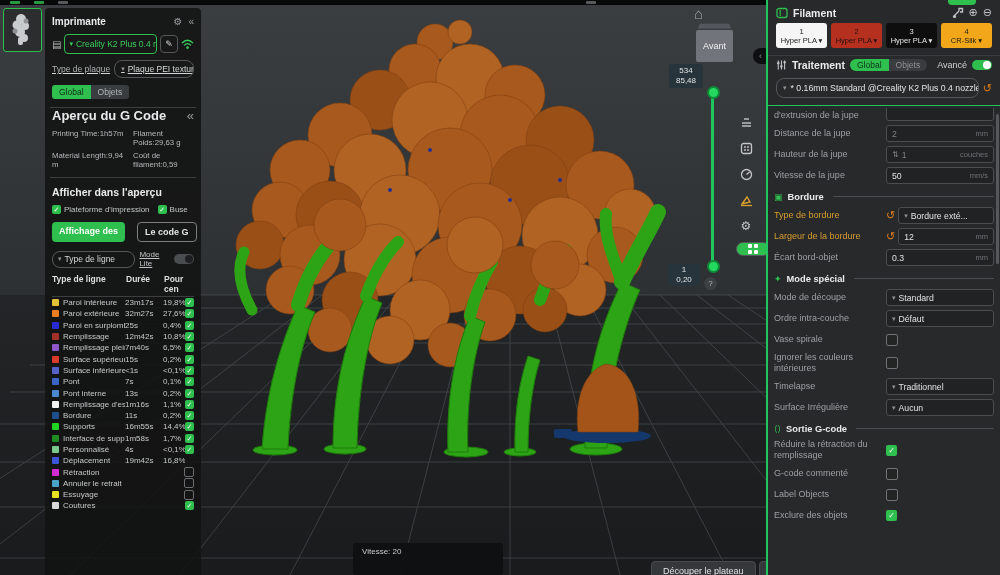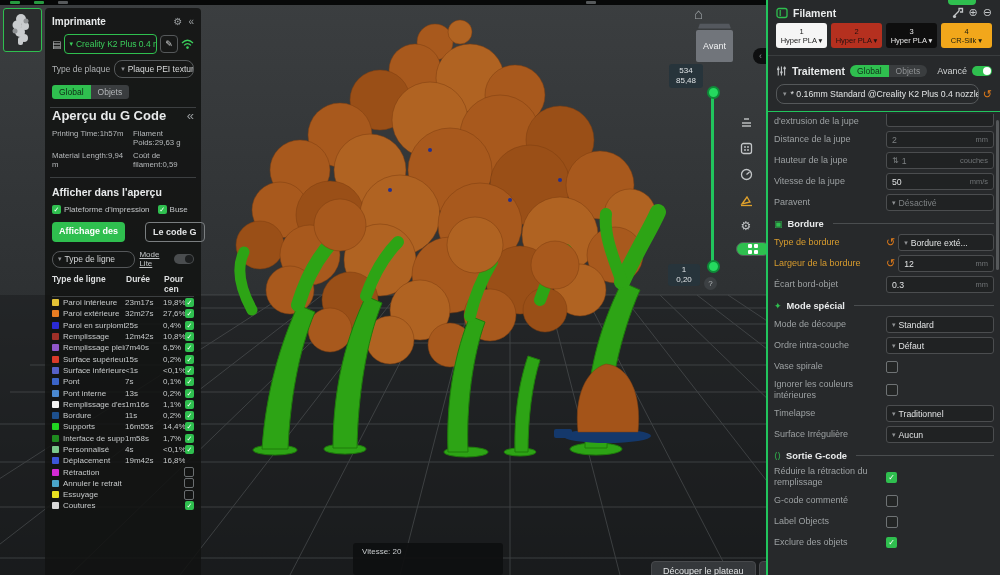--- a/index.html
+++ b/index.html
@@ -50,36 +50,36 @@
               border-radius:4px 4px 0 0;padding:8px 7px;box-sizing:border-box;font-size:9px;}
   .ph{display:flex;align-items:center;font-size:10px;font-weight:bold;color:#e8eaeb;}
   .ph .sp{flex:1;}
   .dim-ic{color:#9a9ea0;font-weight:normal;}
   .prow{display:flex;align-items:center;gap:3px;margin-top:7px;}
   .file-ic{color:#b9bcbe;font-size:10px;}
   .printer-sel{flex:1;border:1px solid #2fbf4f;border-radius:4px;height:18px;display:flex;align-items:center;
                gap:3px;padding:0 4px;color:#3bcf5c;font-size:8.5px;white-space:nowrap;overflow:hidden;}
   .pencil-btn{border:1px solid #55585a;border-radius:4px;width:18px;height:18px;display:flex;align-items:center;
               justify-content:center;color:#d6d8d9;font-size:9px;box-sizing:border-box;}
-  .lrow{display:flex;align-items:center;gap:4px;margin-top:6px;}
+  .lrow{display:flex;align-items:center;gap:4px;margin-top:6px;text-decoration:underline;}
   .lab{color:#aeb1b3;font-size:8.5px;white-space:nowrap;}
   .sel{border:1px solid #55585a;border-radius:8px;height:16px;display:flex;align-items:center;gap:3px;
        padding:0 6px;color:#d6d8d9;font-size:8.5px;flex:1;white-space:nowrap;overflow:hidden;}
   .chev{color:#8f9294;font-size:7px;}
   .seg{display:flex;margin-top:7px;}
   .seg .a{background:#2fbf4f;color:#0f2916;border-radius:3px 0 0 3px;padding:2px 7px;font-size:8.5px;}
   .seg .b{background:#3a3d3f;color:#b4b7b9;border-radius:0 3px 3px 0;padding:2px 7px;font-size:8.5px;}
   .hr{border-top:1px solid #3c3f41;margin:8px -2px 0;}
   .sect-title{font-size:10.5px;font-weight:bold;color:#e8eaeb;margin-top:8px;display:flex;}
   #stats{display:grid;grid-template-columns:77px 1fr;gap:4px 4px;margin-top:6px;font-size:7.8px;color:#b6b9bb;}
   .cbrow{display:flex;gap:8px;margin-top:7px;align-items:center;flex-wrap:nowrap;}
   .cb{width:9px;height:9px;border-radius:2px;background:#2fbf4f;color:#fff;font-size:7px;line-height:9px;
       text-align:center;flex:0 0 auto;}
   .cbl{font-size:8px;color:#c2c5c7;white-space:nowrap;}
-  .btnrow{display:flex;gap:20px;margin-top:8px;}
+  .btnrow{display:flex;gap:12px;margin-top:8px;}
   .gbtn{background:#2fbf4f;color:#fff;border-radius:4px;padding:4px 7px;font-size:9px;font-weight:bold;flex:1;text-align:center;white-space:nowrap;}
   .obtn{border:1px solid #7a7e80;color:#e3e5e6;border-radius:4px;padding:4px 7px;font-size:9px;font-weight:bold;flex:1;text-align:center;white-space:nowrap;}
   .ltrow{display:flex;align-items:center;margin-top:8px;gap:4px;}
   .lt-sel{border:1px solid #55585a;border-radius:8px;height:15px;display:flex;align-items:center;gap:3px;
           padding:0 5px;color:#d6d8d9;font-size:8.5px;width:82px;}
   .mlite{font-size:8px;color:#c2c5c7;text-decoration:underline;margin-left:auto;}
   .toggle{width:20px;height:10px;border-radius:5px;background:#4a4d4f;position:relative;flex:0 0 auto;}
   .toggle::after{content:"";position:absolute;right:1px;top:1px;width:8px;height:8px;border-radius:50%;background:#1c1e1f;}
   .toggle.on{background:#2fbf4f;}
   .toggle.on::after{background:#fff;}
@@ -95,21 +95,21 @@
   .tcb.none{visibility:hidden;}
   
   #right-panel{left:768px;top:0;width:232px;height:575px;background:#27292b;box-sizing:border-box;}
   #fil-head{display:flex;align-items:center;gap:5px;padding:6px 8px 4px;font-size:10.5px;font-weight:bold;color:#e8eaeb;}
   #fil-head .sp{flex:1;}
   #fil-head .ic{color:#c3c6c8;font-weight:normal;font-size:11px;}
   #green-pill{left:948px;top:0;width:28px;height:5px;border-radius:0 0 4px 4px;background:#2fbf4f;}
   #chips{display:flex;gap:4px;padding:0 8px;}
   .chip{width:51px;height:25px;border-radius:3px;display:flex;flex-direction:column;align-items:center;
         justify-content:center;font-size:7.5px;line-height:9px;}
-  #proc-head{display:flex;align-items:center;gap:5px;padding:9px 8px 5px;font-size:10.5px;font-weight:bold;color:#e8eaeb;border-top:1px solid #3a3d3f;margin-top:7px;}
+  #proc-head{display:flex;align-items:center;gap:5px;padding:3px 8px 5px;font-size:10.5px;font-weight:bold;color:#e8eaeb;border-top:1px solid #3a3d3f;margin-top:7px;}
   .pill-seg{display:flex;font-weight:normal;}
   .pill-seg .a{background:#2fbf4f;color:#10301a;border-radius:8px 0 0 8px;padding:1px 7px;font-size:8.5px;}
   .pill-seg .b{background:#3a3d3f;color:#8f9294;border-radius:0 8px 8px 0;padding:1px 7px;font-size:8.5px;}
   #proc-head .sp{flex:1;}
   #proc-head .adv{font-weight:normal;font-size:9px;color:#cfd2d3;}
   #preset-row{display:flex;align-items:center;gap:4px;padding:2px 8px 7px;border-bottom:1.5px solid #21c55d;}
   .preset{flex:1;border:1px solid #55585a;border-radius:8px;height:18px;display:flex;align-items:center;gap:4px;
           padding:0 6px;font-size:8.7px;color:#e3e5e6;white-space:nowrap;overflow:hidden;}
   .reset{color:#e07b1a;font-size:11px;line-height:11px;}
   #settings{padding:2px 0 0 6px;height:472px;overflow:hidden;position:relative;}
@@ -657,29 +657,20 @@
       </div>
       <div class="srow">
         <span class="slabel">Vitesse de la jupe</span>
         <span class="sctrl">
           <span class="ctl">
             <span class="val">50</span>
             <span class="unit">mm/s</span>
           </span>
         </span>
       </div>
-      <div class="srow">
-        <span class="slabel">Paravent</span>
-        <span class="sctrl">
-          <span class="ctl">
-            <span class="chev">▾</span>
-            <span class="val dim">Désactivé</span>
-          </span>
-        </span>
-      </div>
       <div class="ssec">
         <span class="ic">▣</span>
         <span class="t">Bordure</span>
         <span class="ln"></span>
       </div>
       <div class="srow">
         <span class="slabel accent">Type de bordure</span>
         <span class="sctrl">
           <span class="reset">↺</span>
           <span class="ctl">

